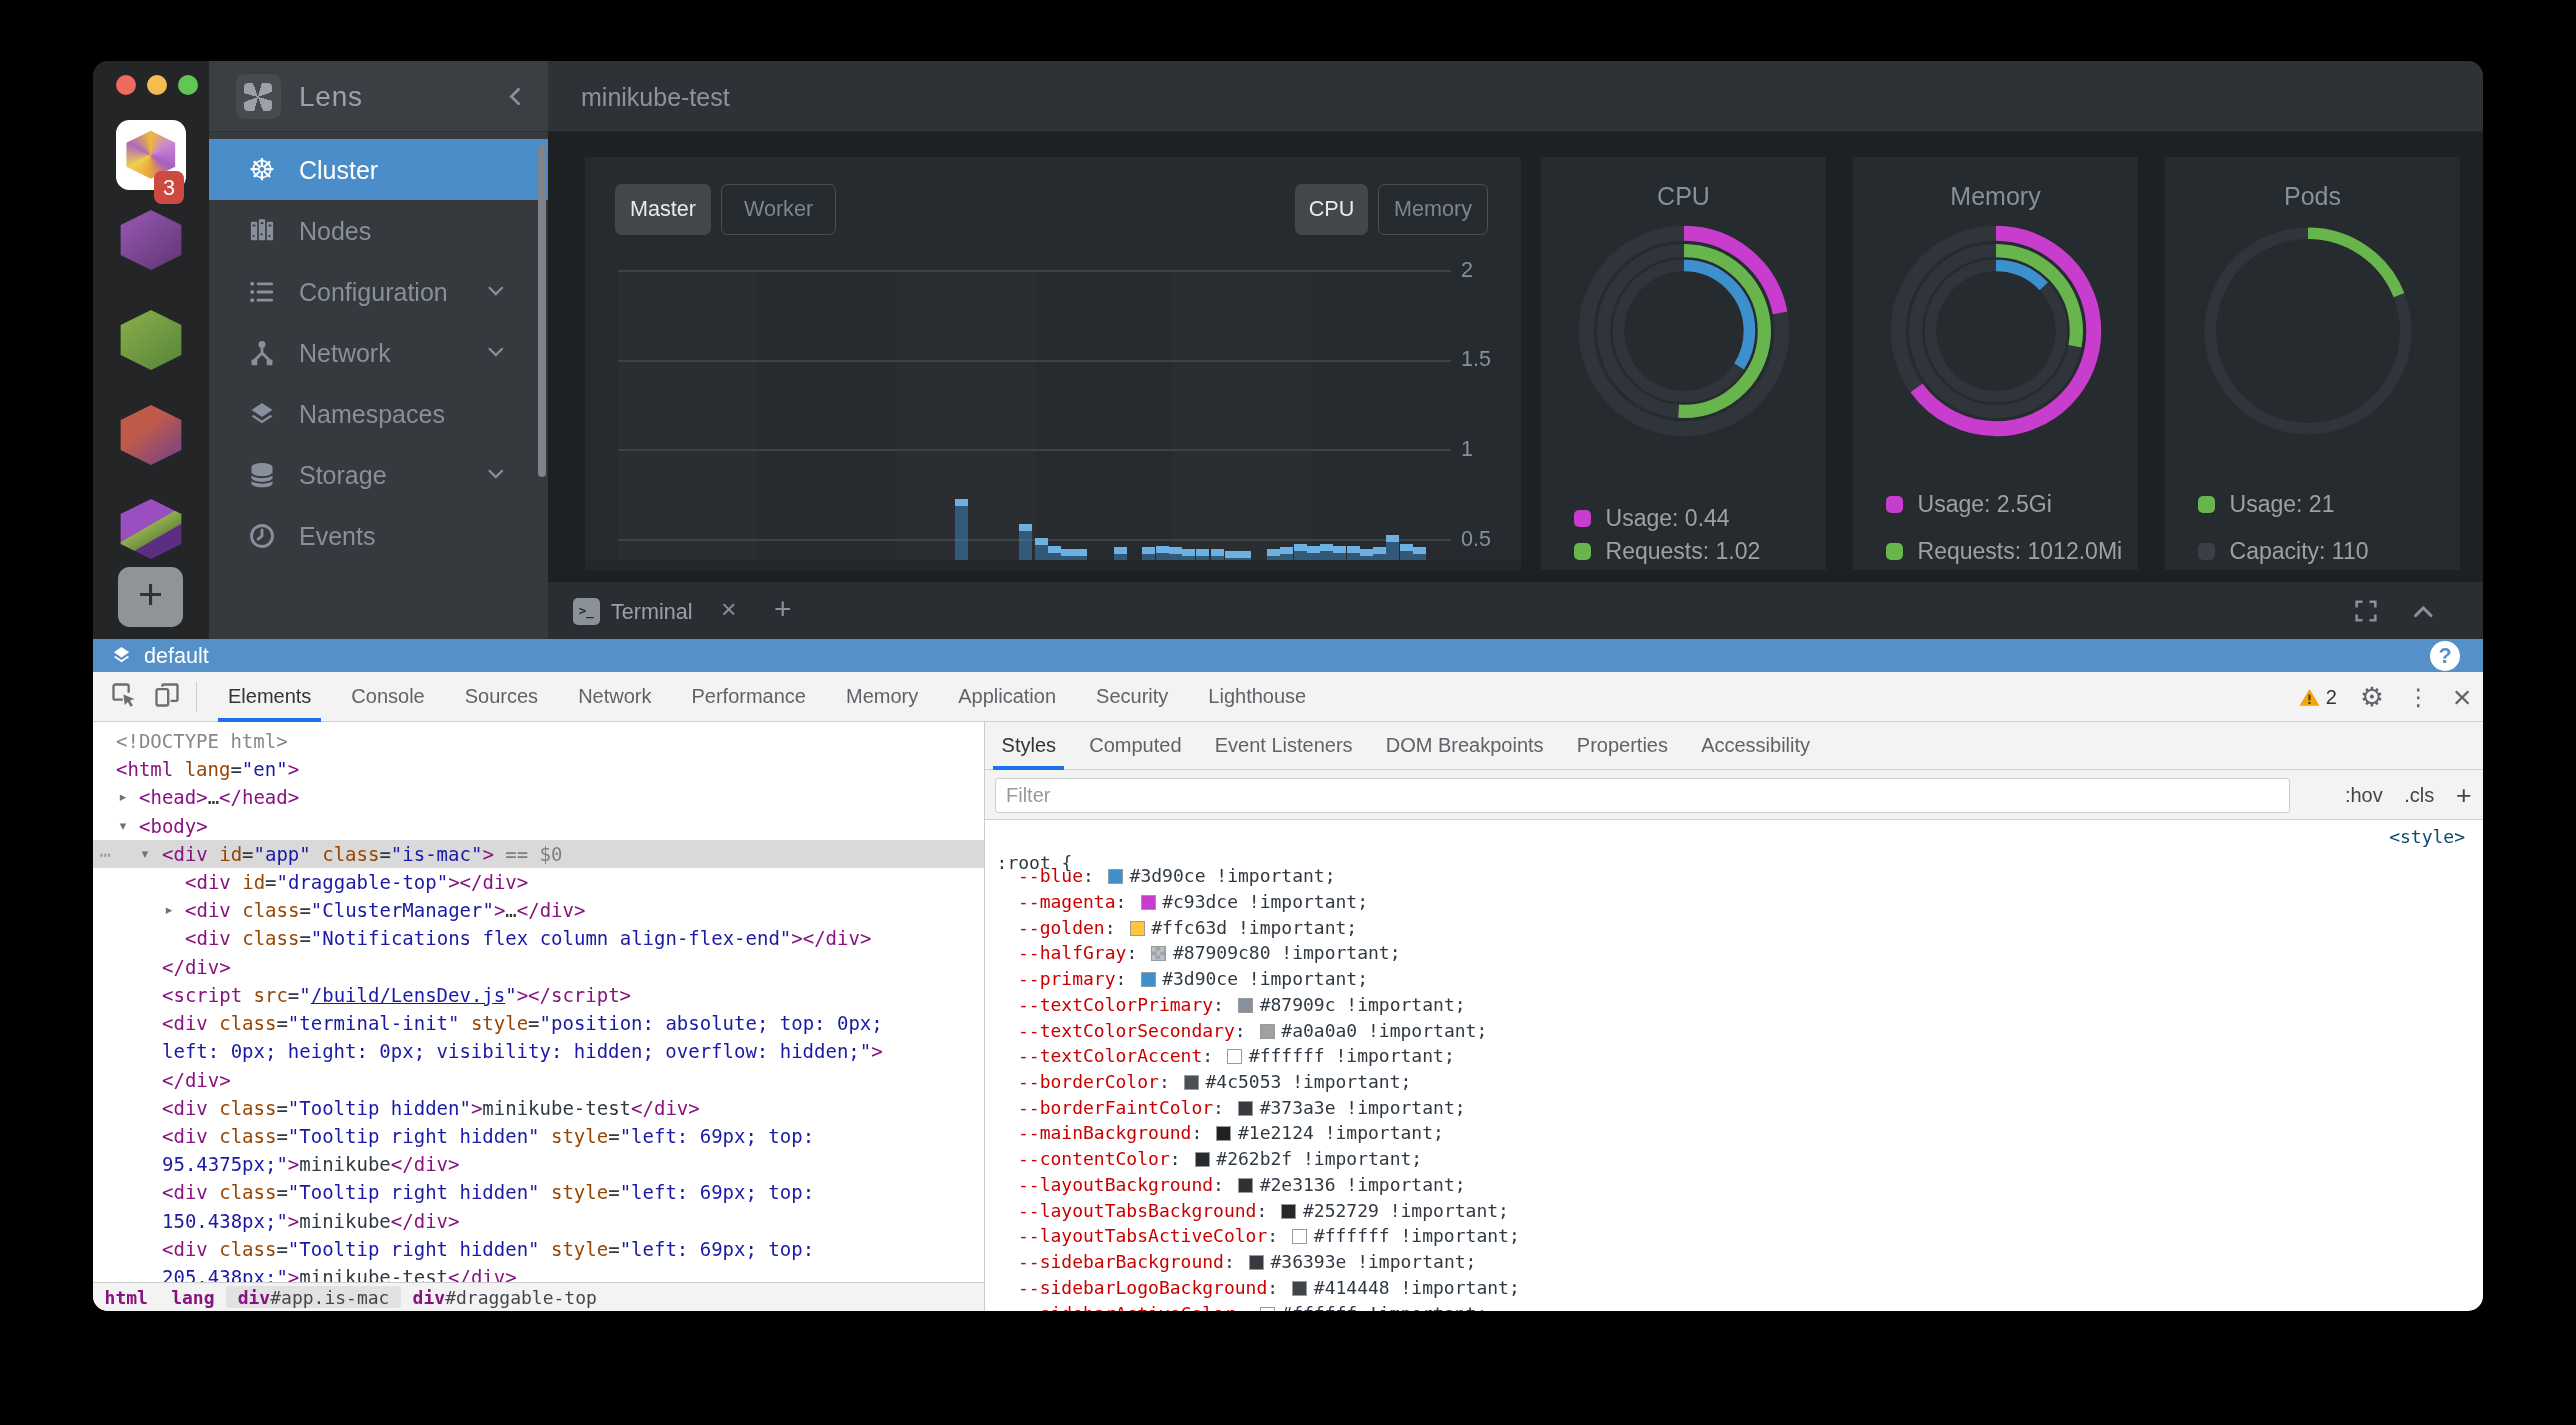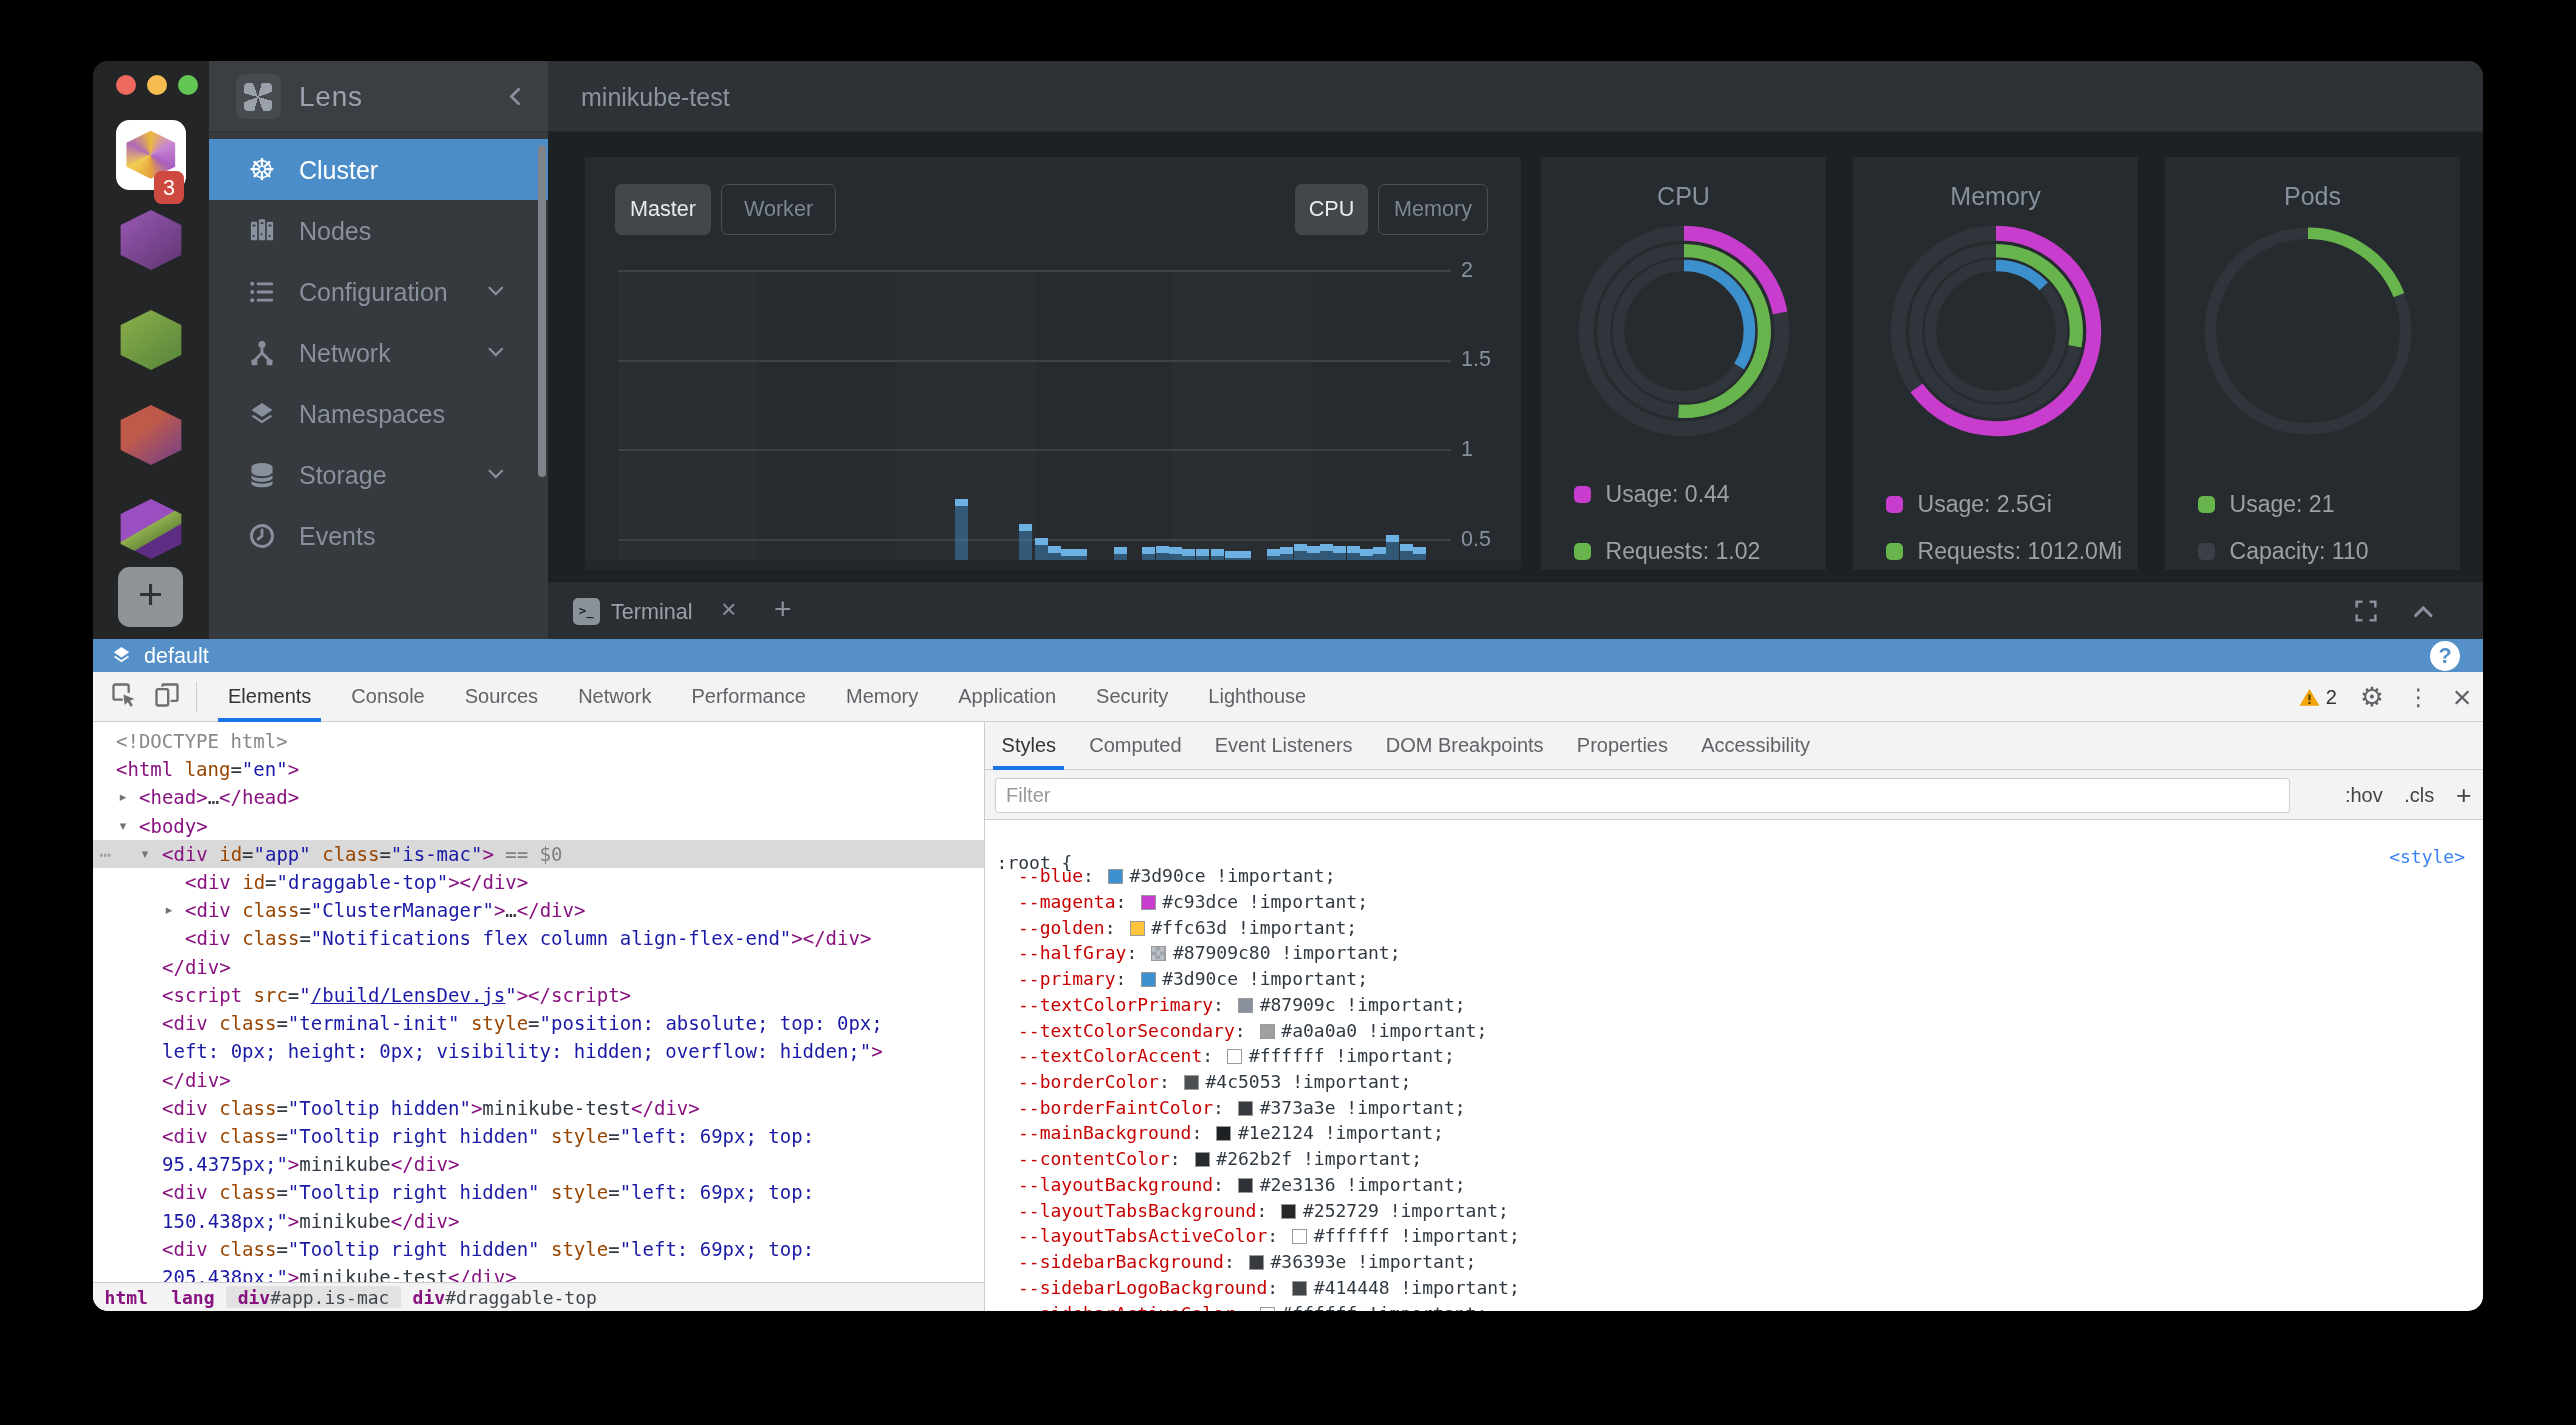--- a/index.html
+++ b/index.html
@@ -115,21 +115,21 @@
   .st-tab.active::after { content:""; position:absolute; left:8.3px; right:8.3px; bottom:0; height:3.3px; background:#1a73e8; }
   #filter-row { position:absolute; left:0; top:48px; right:0; height:50px; background:#f3f3f3; border-bottom:0.8px solid #d0d0d0; }
   #style-filter { position:absolute; left:10px; top:7.5px; right:193px; height:35px; border:0.8px solid #ccc; border-radius:3.3px;
     font-size:20px; padding:0 10px; color:#333; background:#fff; font-family:"Liberation Sans",sans-serif; }
   #style-filter::placeholder { color:#999; }
   #filter-ctrls { position:absolute; right:11.6px; top:0; height:50px; display:flex; align-items:center; gap:21.6px;
     font-size:20px; color:#444; }
   #styles-body { position:absolute; left:0; top:98px; right:0; bottom:0; overflow:hidden;
     font-family:"DejaVu Sans Mono", monospace; font-size:18px; color:#303942; }
   #root-line { position:absolute; left:11.6px; top:8.3px;margin-top:24px; }
-  #style-link { position:absolute; right:18px; top:26px; color:#3b82f6;margin-left:44px; }
+  #style-link { position:absolute; right:18px; top:6px; color:#0c4a6e;margin-left:44px; }
   .cssvar { position:absolute; left:33px; height:26px; line-height:26px; white-space:pre; }
   .vname { color:#c80000; }
   .sw { display:inline-block; width:15px; height:15px; border:0.8px solid #9a9a9a; margin:0 6.6px 0 3.3px; vertical-align:-1.7px; }
   .sw.checker { background-image:conic-gradient(#bbb 0 90deg,#fff 90deg 180deg,#bbb 180deg 270deg,#fff 270deg);
     background-size:8.3px 8.3px; position:relative; }
   .sw.checker::after { content:""; position:absolute; inset:0; background:rgba(135,144,156,.55); }
 </style>
 </head>
 <body>
 
@@ -330,21 +330,21 @@
     <div class="panel" id="cpu-panel" style="left:993px;width:285px">
         <div class="donut-title">CPU</div>
         <svg width="232" height="232" viewBox="0 0 280 280" class="donut-svg">
           <circle cx="140" cy="140" r="118" fill="none" stroke="#2f353a" stroke-width="18"></circle>
           <circle cx="140" cy="140" r="118" fill="none" stroke="#c93dce" stroke-width="18" stroke-dasharray="163.11149057438206 741.4158662471912" transform="rotate(-90 140 140)"></circle>
           <circle cx="140" cy="140" r="97" fill="none" stroke="#2f353a" stroke-width="16"></circle>
           <circle cx="140" cy="140" r="97" fill="none" stroke="#68b54d" stroke-width="16" stroke-dasharray="310.8291771461741 609.4689747964198" transform="rotate(-90 140 140)"></circle>
           <circle cx="140" cy="140" r="79" fill="none" stroke="#2f353a" stroke-width="14"></circle>
           <circle cx="140" cy="140" r="79" fill="none" stroke="#3d90ce" stroke-width="14" stroke-dasharray="168.7663573508437 496.37163926718733" transform="rotate(-90 140 140)"></circle>
         </svg>
-        <div class="legend-row" style="top: 325px;">
+        <div class="legend-row" style="top: 349px;">
           <span class="legend-sw" style="background: rgb(201, 61, 206);"></span>
           <span class="legend-tx">Usage: 0.44</span>
         </div>
         <div class="legend-row" style="top: 382px;">
           <span class="legend-sw" style="background: rgb(104, 181, 77);"></span>
           <span class="legend-tx">Requests: 1.02</span>
         </div>
       </div>
     <div class="panel" id="mem-panel" style="left:1305px;width:285px">
         <div class="donut-title">Memory</div>

